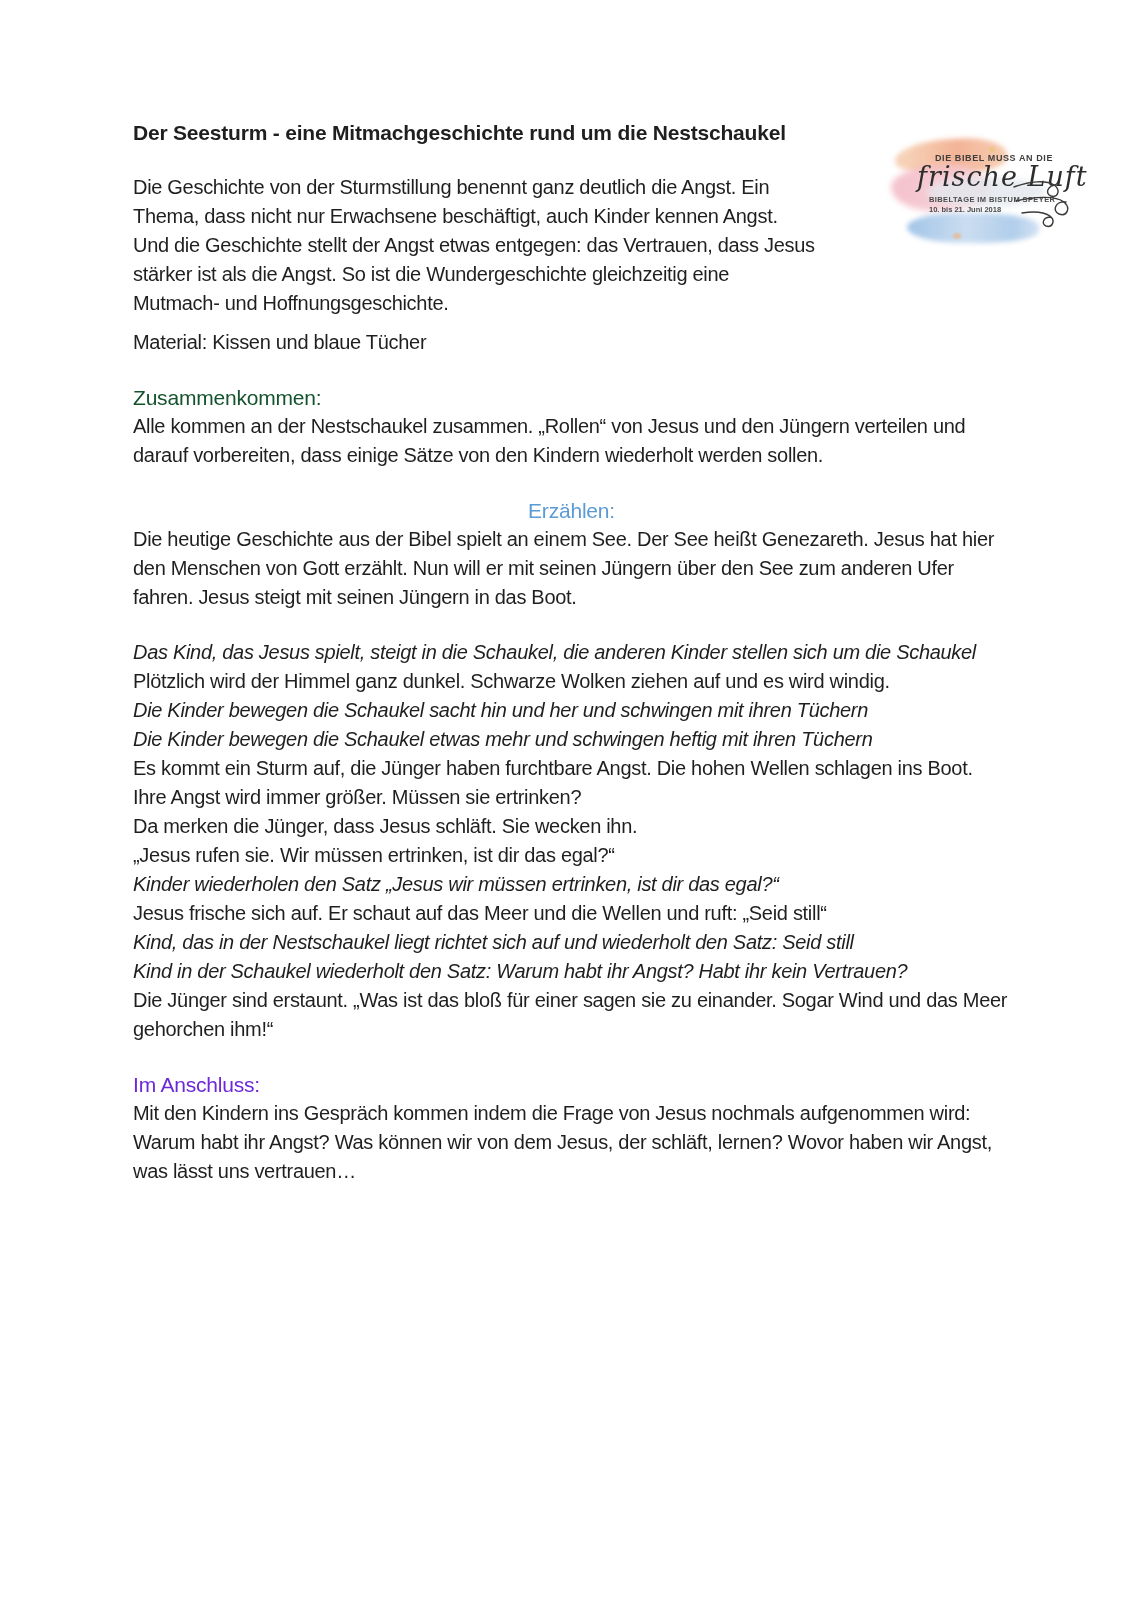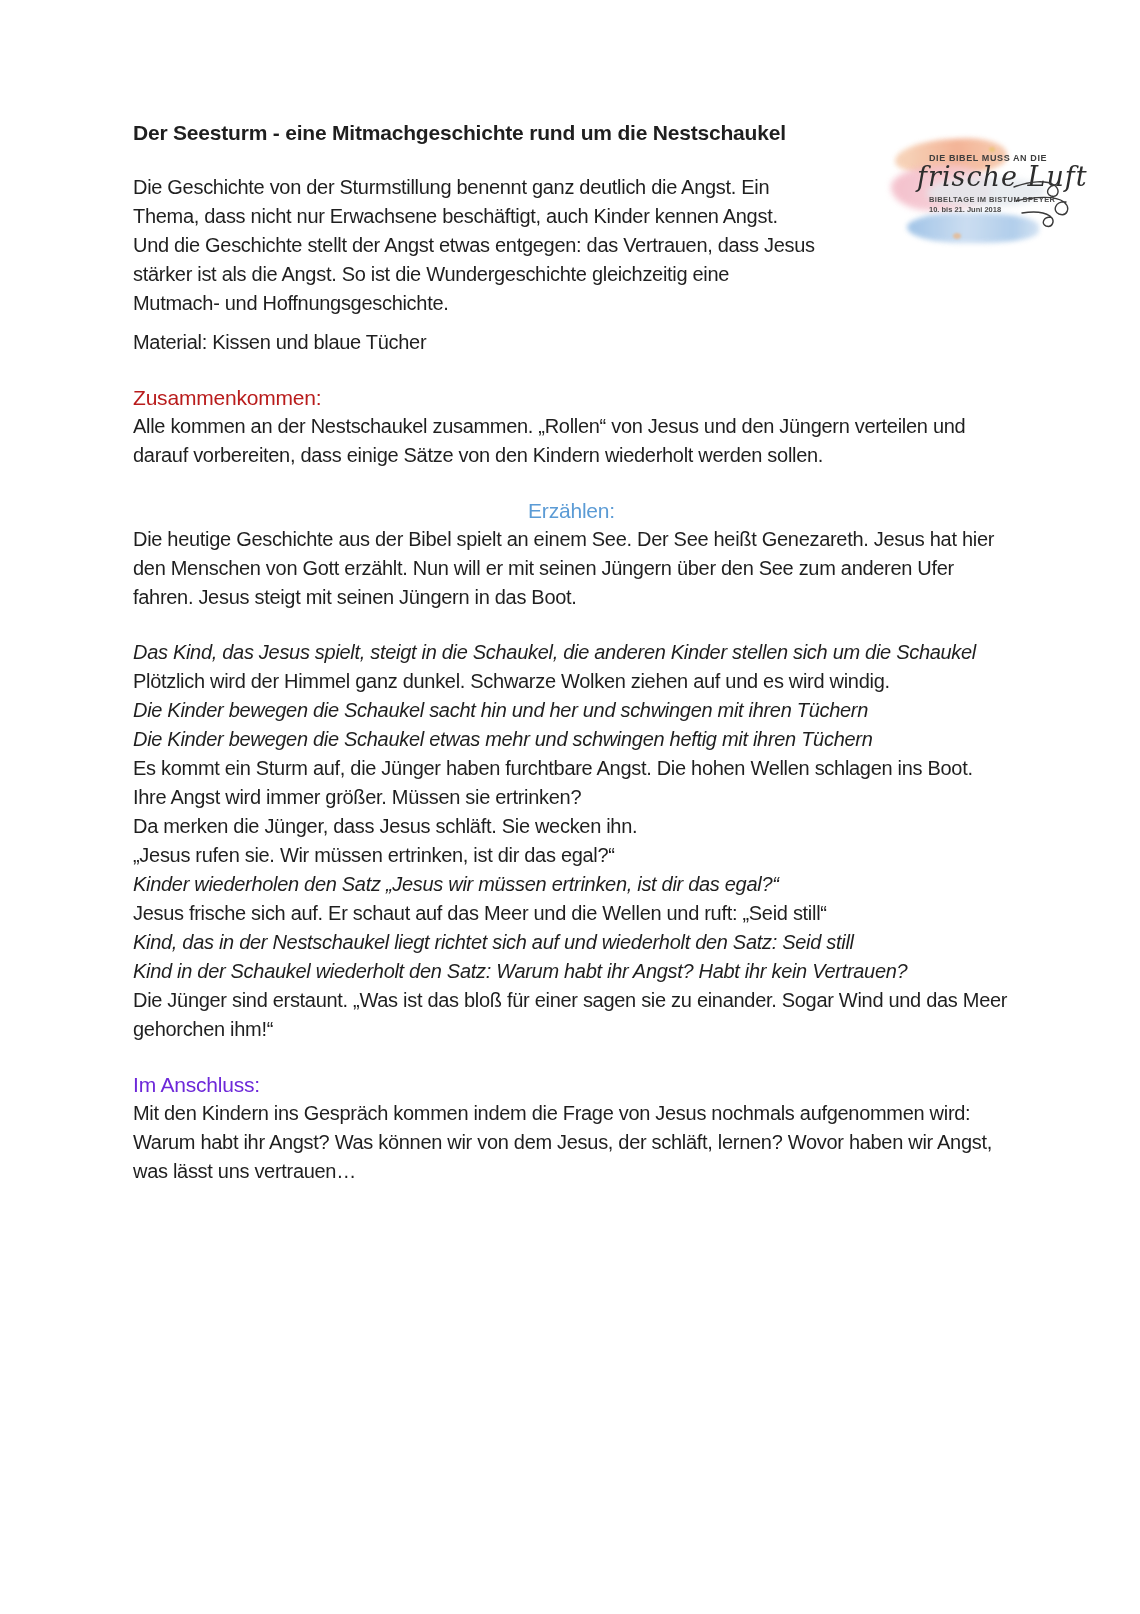--- a/index.html
+++ b/index.html
@@ -23,21 +23,21 @@
   .sec-heading {
     font-size:21px; font-weight:normal; line-height:29px; margin:0;
     letter-spacing:-0.2px;
   }
   section { margin:0 0 26px 0; }
   .italic { font-style:italic; }
   .spacer { height:26px; }
 
   
   .logo {
-    position:absolute; left:893px; top:133px; width:175px; height:118px;
+    position:absolute; left:893px; top:133px; width:175px; height:118px;text-align:center;
   }
   .blob { position:absolute; }
   .blob-peach {
     left:2px; top:6px; width:112px; height:36px;
     background:linear-gradient(95deg,#f6cdb0 10%,#f2ac8c 55%,#f5c3a5 90%);
     border-radius:55% 45% 50% 60% / 60% 55% 45% 50%;
     filter:blur(2.5px); opacity:.9; transform:rotate(-3deg);
   }
   .blob-pink {
     left:-2px; top:32px; width:100px; height:46px;
@@ -107,21 +107,21 @@
   <p class="intro">Die Geschichte von der Sturmstillung benennt ganz deutlich die Angst. Ein
 Thema, dass nicht nur Erwachsene beschäftigt, auch Kinder kennen Angst.
 Und die Geschichte stellt der Angst etwas entgegen: das Vertrauen, dass Jesus
 stärker ist als die Angst. So ist die Wundergeschichte gleichzeitig eine
 Mutmach- und Hoffnungsgeschichte.</p>
 
   <p class="material">Material: Kissen und blaue Tücher</p>
 
   <div id="sections">
       <section>
-        <h2 class="sec-heading" style="color: #b91c1c;">Zusammenkommen:</h2>
+        <h2 class="sec-heading" style="color: #14532d;">Zusammenkommen:</h2>
         <p class="para">Alle kommen an der Nestschaukel zusammen. „Rollen“ von Jesus und den Jüngern verteilen und darauf vorbereiten, dass einige Sätze von den Kindern wiederholt werden sollen.</p>
       </section>
       <section>
         <h2 class="sec-heading" style="color: rgb(91, 155, 213); text-align: center;">Erzählen:</h2>
         <p class="para">Die heutige Geschichte aus der Bibel spielt an einem See. Der See heißt Genezareth. Jesus hat hier den Menschen von Gott erzählt. Nun will er mit seinen Jüngern über den See zum anderen Ufer fahren. Jesus steigt mit seinen Jüngern in das Boot.</p>
         <div class="spacer"></div>
         <p class="para italic">Das Kind, das Jesus spielt, steigt in die Schaukel, die anderen Kinder stellen sich um die Schaukel</p>
         <p class="para">Plötzlich wird der Himmel ganz dunkel. Schwarze Wolken ziehen auf und es wird windig.</p>
         <p class="para italic">Die Kinder bewegen die Schaukel sacht hin und her und schwingen mit ihren Tüchern</p>
         <p class="para italic">Die Kinder bewegen die Schaukel etwas mehr und schwingen heftig mit ihren Tüchern</p>

